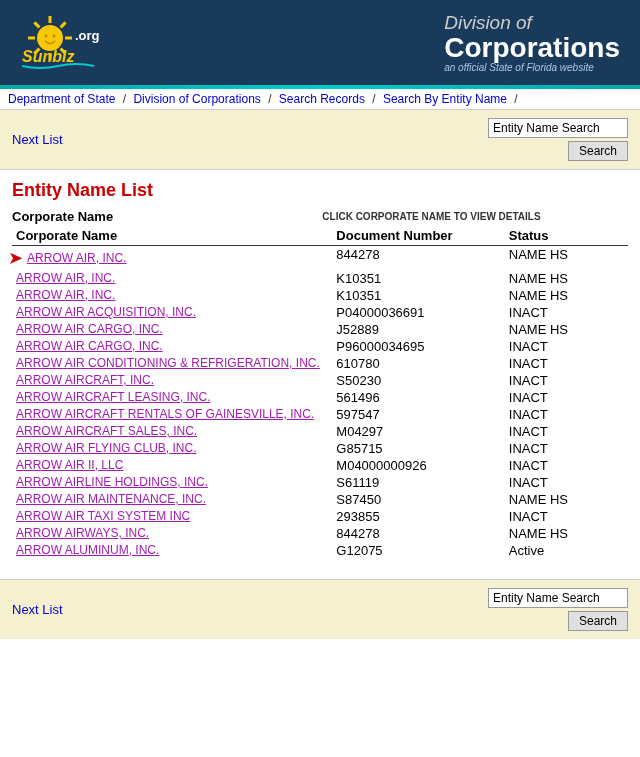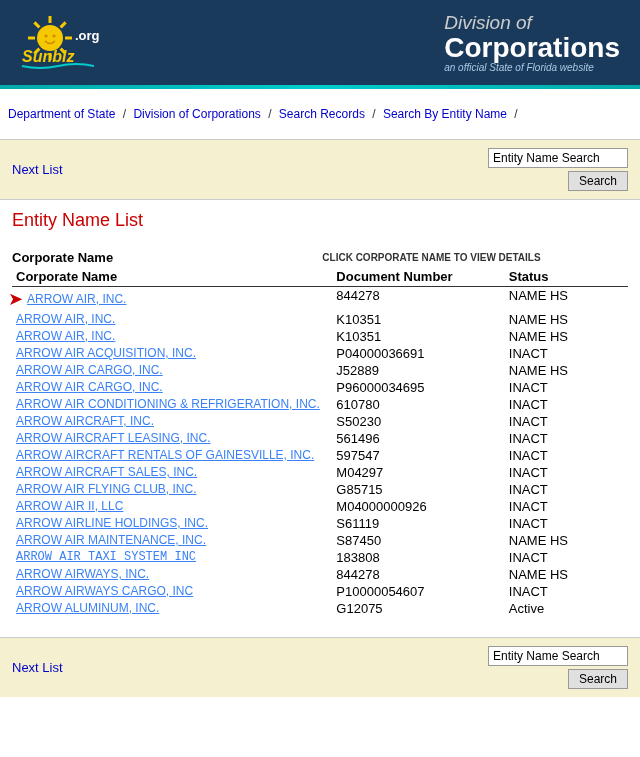--- a/index.html
+++ b/index.html
@@ -33,21 +33,21 @@
       font-size: 10px;
       font-style: italic;
     }
     .teal-bar {
       height: 4px;
       background: linear-gradient(to right, #00aaaa, #00cccc, #00aaaa);
     }
 
     
     .breadcrumb {
-      padding: 18px 8px;
+      padding: 3px 8px;
       font-size: 12px;
       color: #333;
       border-bottom: 1px solid #ccc;
     }
     .breadcrumb a {
       color: #0000cc;
       text-decoration: none;
     }
     .breadcrumb span { margin: 0 4px; }
 
@@ -86,22 +86,22 @@
     }
 
     
     .main-content {
       padding: 10px 12px;
     }
 
     .entity-title {
       color: #cc0000;
       font-size: 18px;
-      font-weight: normal;
-      margin-bottom: 19px;
+      font-weight: bold;
+      margin-bottom: 8px;
     }
 
     .click-note {
       font-size: 11px;
       font-weight: bold;
       color: #333;
       margin-left: 10px;
       text-transform: uppercase;
     }
 
@@ -118,21 +118,21 @@
     }
     tbody td {
       padding: 1px 4px;
       vertical-align: top;
     }
     .corp-name-col { width: 52%; }
     .doc-num-col { width: 28%; }
     .status-col { width: 20%; }
 
     .corp-link {
-      color: #3b82f6;
+      color: #a21caf;
       text-decoration: underline;
       cursor: pointer;
       font-size: 12px;
     }
 
     
     .bottom-bar {
       background: #f5f0d0;
       padding: 8px 12px;
       display: flex;
@@ -386,44 +386,35 @@
             <td class="corp-name-col">
               <div style="display: flex; align-items: flex-end;">
                 <a class="corp-link" href="#">ARROW AIR MAINTENANCE, INC.</a>
               </div>
             </td>
             <td class="doc-num-col">S87450</td>
             <td class="status-col">NAME HS</td>
           </tr>
           <tr>
             <td class="corp-name-col">
-              <div style="display: flex; align-items: center; font-family: Liberation Mono, monospace;">
+              <div style="display: flex; align-items: center;">
                 <a class="corp-link" href="#">ARROW AIR TAXI SYSTEM INC</a>
               </div>
             </td>
-            <td class="doc-num-col">183808</td>
+            <td class="doc-num-col">293855</td>
             <td class="status-col">INACT</td>
           </tr>
           <tr>
             <td class="corp-name-col">
               <div style="display: flex; align-items: center;">
                 <a class="corp-link" href="#">ARROW AIRWAYS, INC.</a>
               </div>
             </td>
             <td class="doc-num-col">844278</td>
             <td class="status-col">NAME HS</td>
-          </tr>
-          <tr>
-            <td class="corp-name-col">
-              <div style="display: flex; align-items: center;">
-                <a class="corp-link" href="#">ARROW AIRWAYS CARGO, INC</a>
-              </div>
-            </td>
-            <td class="doc-num-col">P10000054607</td>
-            <td class="status-col">INACT</td>
           </tr>
           <tr>
             <td class="corp-name-col">
               <div style="display: flex; align-items: center; text-align: right;">
                 <a class="corp-link" href="#">ARROW ALUMINUM, INC.</a>
               </div>
             </td>
             <td class="doc-num-col">G12075</td>
             <td class="status-col">Active</td>
           </tr>

